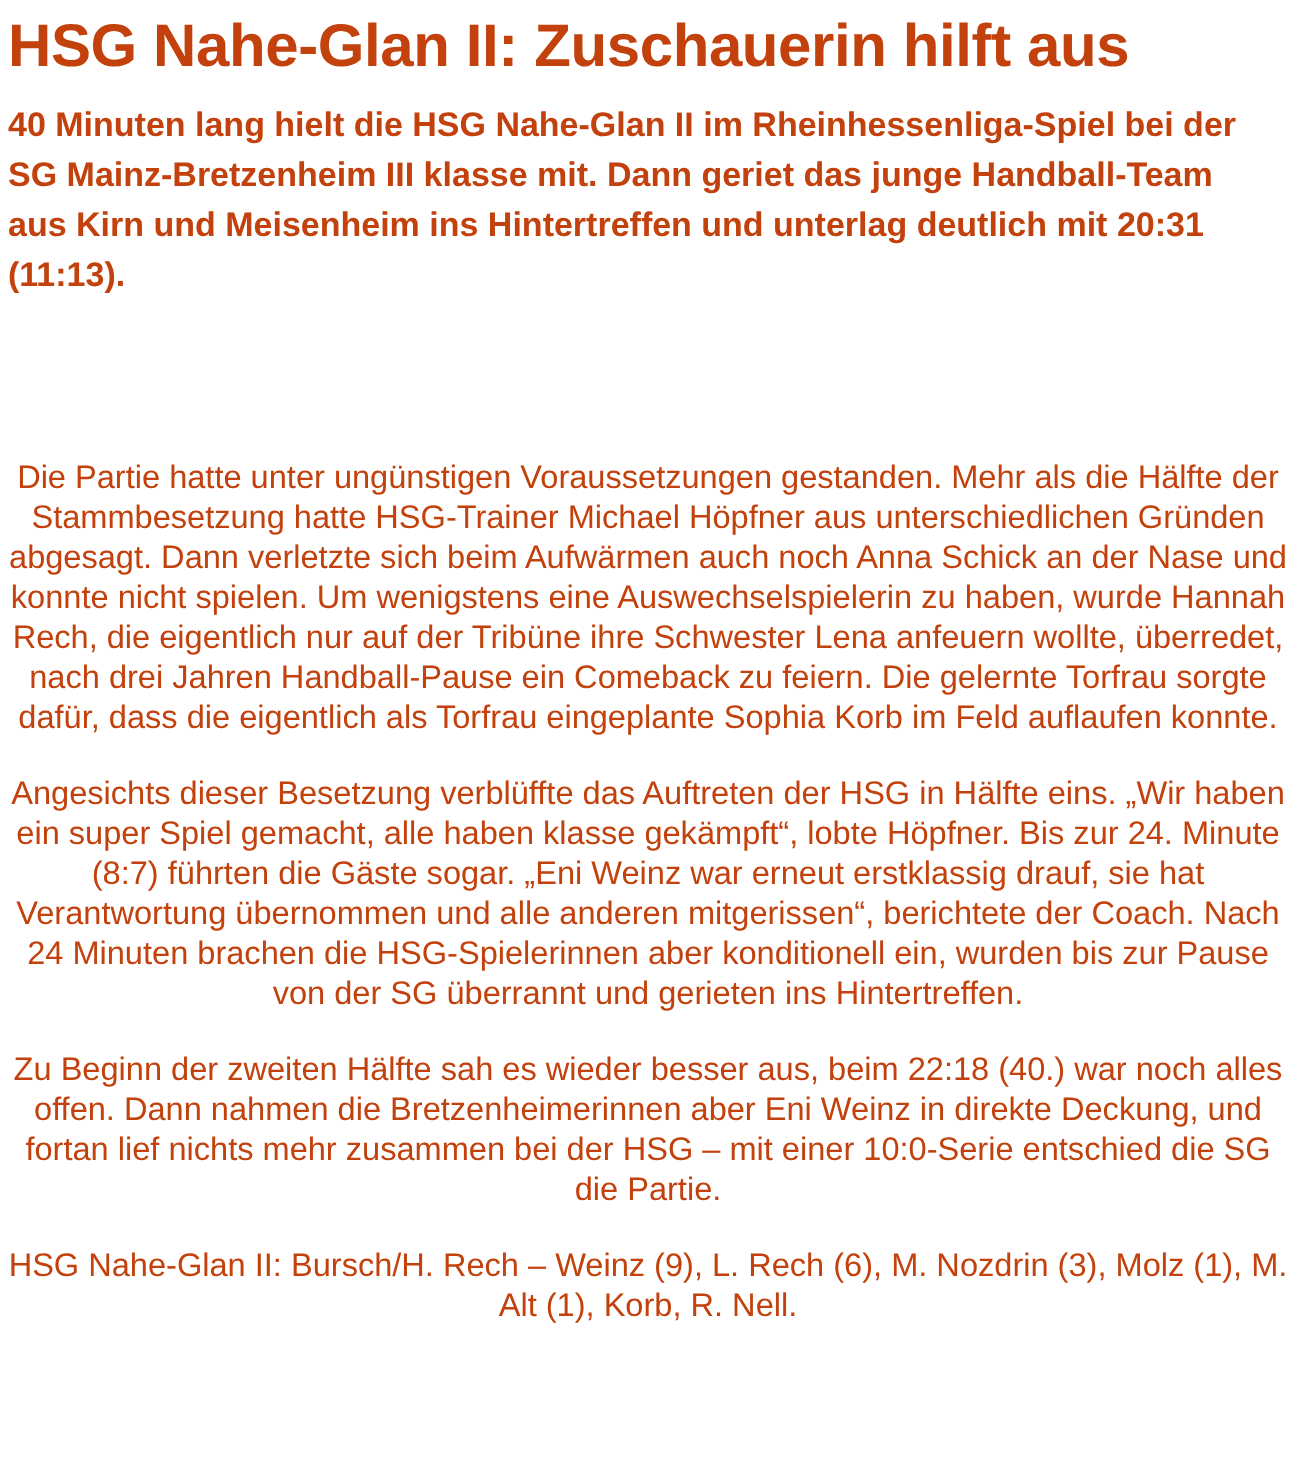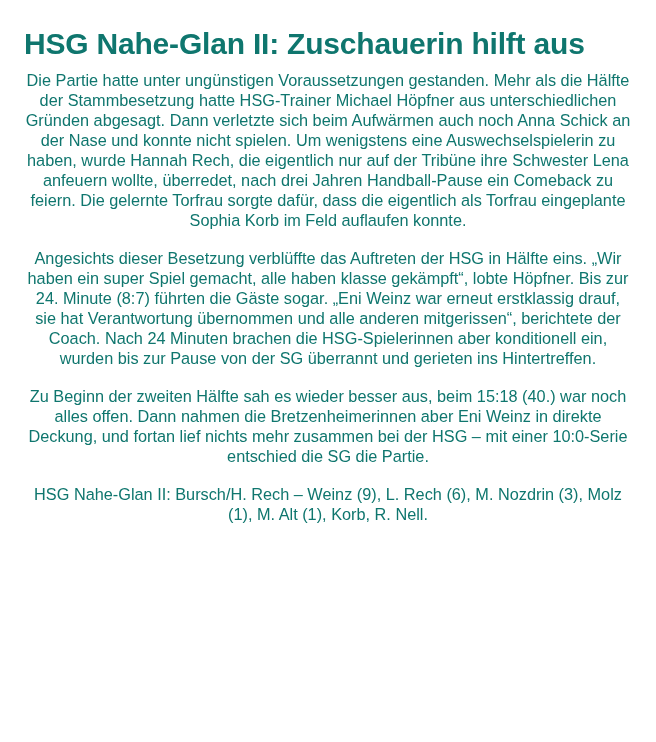--- a/index.html
+++ b/index.html
@@ -5,24 +5,24 @@
   html, body {
     margin: 0;
     padding: 0;
     background: #ffffff;
   }
   .page {
     position: relative;
     width: 656px;
     height: 742px;
     box-sizing: border-box;
-    padding: 24px;
+    padding: 4px;
     overflow: hidden;
     background: #ffffff;
-    color: #0f766e;
+    color: #c2410c;
     font-family: "Liberation Sans", "DejaVu Sans", sans-serif;
     -webkit-font-smoothing: antialiased;
   }
   h1.headline {
     margin: 3px 0 10px 0;
     font-size: 30px;
     line-height: 1.1;
     font-weight: bold;
     letter-spacing: -0.2px;
   }
@@ -45,22 +45,23 @@
     font-weight: normal;
   }
 </style>
 </head>
 <body>
 
 <div class="page">
 
   <h1 class="headline">HSG Nahe-Glan II: Zuschauerin hilft aus</h1>
 
+  <p class="lead">40 Minuten lang hielt die HSG Nahe-Glan II im Rheinhessenliga-Spiel bei der SG Mainz-Bretzenheim III klasse mit. Dann geriet das junge Handball-Team aus Kirn und Meisenheim ins Hintertreffen und unterlag deutlich mit 20:31 (11:13).</p>
 
   <p class="body-par">Die Partie hatte unter ungünstigen Voraussetzungen gestanden. Mehr als die Hälfte der Stammbesetzung hatte HSG-Trainer Michael Höpfner aus unterschiedlichen Gründen abgesagt. Dann verletzte sich beim Aufwärmen auch noch Anna Schick an der Nase und konnte nicht spielen. Um wenigstens eine Auswechselspielerin zu haben, wurde Hannah Rech, die eigentlich nur auf der Tribüne ihre Schwester Lena anfeuern wollte, überredet, nach drei Jahren Handball-Pause ein Comeback zu feiern. Die gelernte Torfrau sorgte dafür, dass die eigentlich als Torfrau eingeplante Sophia Korb im Feld auflaufen konnte.</p>
 
   <p class="body-par">Angesichts dieser Besetzung verblüffte das Auftreten der HSG in Hälfte eins. „Wir haben ein super Spiel gemacht, alle haben klasse gekämpft“, lobte Höpfner. Bis zur 24. Minute (8:7) führten die Gäste sogar. „Eni Weinz war erneut erstklassig drauf, sie hat Verantwortung übernommen und alle anderen mitgerissen“, berichtete der Coach. Nach 24 Minuten brachen die HSG-Spielerinnen aber konditionell ein, wurden bis zur Pause von der SG überrannt und gerieten ins Hintertreffen.</p>
 
-  <p class="body-par">Zu Beginn der zweiten Hälfte sah es wieder besser aus, beim 15:18 (40.) war noch alles offen. Dann nahmen die Bretzenheimerinnen aber Eni Weinz in direkte Deckung, und fortan lief nichts mehr zusammen bei der HSG – mit einer 10:0-Serie entschied die SG die Partie.</p>
+  <p class="body-par">Zu Beginn der zweiten Hälfte sah es wieder besser aus, beim 22:18 (40.) war noch alles offen. Dann nahmen die Bretzenheimerinnen aber Eni Weinz in direkte Deckung, und fortan lief nichts mehr zusammen bei der HSG – mit einer 10:0-Serie entschied die SG die Partie.</p>
 
   <p class="body-par roster"><b>HSG Nahe-Glan II:</b><span> Bursch/H. Rech – Weinz (9), L. Rech (6), M. Nozdrin (3), Molz (1), M. Alt (1), Korb, R. Nell.</span></p>
 
 </div>
 
 </body></html>

